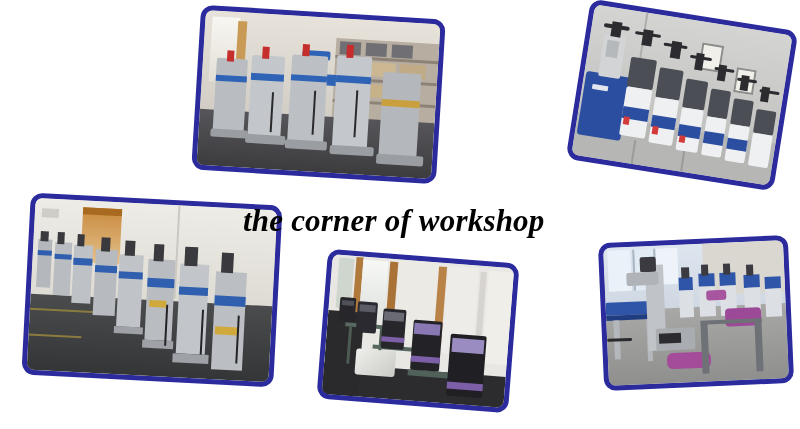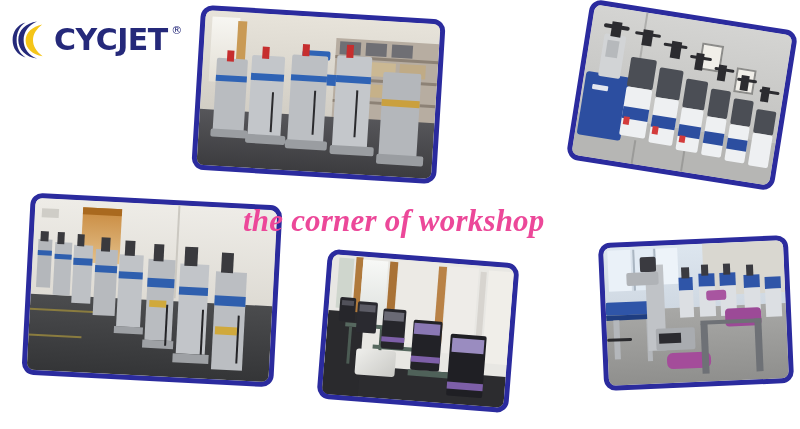--- a/index.html
+++ b/index.html
@@ -87,43 +87,20 @@
     line-height: 1;
     white-space: nowrap;
     letter-spacing: 0.2px;
   }
 </style>
 </head>
 <body>
 
 <div id="stage">
 
-  <div class="logo">
-    <span class="logo-mark">
-      <svg width="46" height="40" viewBox="0 0 46 40" aria-hidden="true">
-
-        <path d="M13.5 2.6 C5.2 5.0 0.6 12.0 0.6 20.0 C0.6 28.0 5.2 35.0 13.5 37.4
-                 C7.6 33.6 4.6 27.3 4.6 20.0 C4.6 12.7 7.6 6.4 13.5 2.6 Z" fill="#25297a"></path>
-
-        <path d="M25.0 1.4 C13.8 2.9 6.3 10.3 6.3 20.0 C6.3 29.7 13.8 37.1 25.0 38.6
-                 C16.6 35.2 11.6 28.4 11.6 20.0 C11.6 11.6 16.6 4.8 25.0 1.4 Z" fill="#25297a"></path>
-
-        <path d="M30.2 4.6 C20.3 6.6 13.6 12.9 13.6 20.6 C13.6 28.6 20.6 34.9 30.6 36.3
-                 C24.2 31.0 21.0 25.8 21.0 20.2 C21.0 14.3 24.3 9.2 30.2 4.6 Z" fill="#f5c518"></path>
-
-        <path d="M35.0 3.0 C29.0 6.7 25.8 13.0 25.8 20.2 C25.8 27.4 29.0 33.6 35.0 37.3
-                 C30.6 37.3 27.0 37.3 27.0 37.3 C21.6 33.3 18.6 27.2 18.6 20.2
-                 C18.6 13.2 21.6 7.0 27.0 3.0 Z" fill="#25297a" opacity="0"></path>
-      </svg>
-    </span>
-    <span class="logo-text" style="color:#25297a">
-      <span>CYCJET</span>
-      <sup class="logo-reg">®</sup>
-    </span>
-  </div>
 
   <div class="photo" style="left:196px; top:12px; width:245px; height:165px;
               transform:rotate(3.5deg); border-width:5px; border-color:#2b2b9e;">
     <div class="scene">
 
       <div style="position:absolute;left:0;top:0;width:100%;height:64%;
                   background:linear-gradient(180deg,#e7e3da 0%,#d2cec5 100%);"></div>
 
       <div style="position:absolute;left:3%;top:4%;width:12%;height:42%;
                   background:linear-gradient(180deg,#f7f6f2,#e3dfd5);"></div>
@@ -400,15 +377,15 @@
       <div style="position:absolute;left:66%;top:48%;width:20%;height:13%;background:#9c4a97;border-radius:4px;"></div>
       <div style="position:absolute;left:56%;top:34%;width:11%;height:7%;background:#a855a0;border-radius:3px;"></div>
 
       <div style="position:absolute;left:52%;top:58%;width:4%;height:36%;background:#6e7176;"></div>
       <div style="position:absolute;left:82%;top:56%;width:4%;height:38%;background:#6e7176;"></div>
       <div style="position:absolute;left:52%;top:56%;width:34%;height:3%;background:#6e7176;"></div>
       <div style="position:absolute;left:0%;top:66%;width:14%;height:3px;background:#2a2a2d;border-radius:2px;"></div>
     </div>
   </div>
 
-  <div class="title" style="color:#ec4899">the corner of workshop</div>
+  <div class="title" style="color:#000000">the corner of workshop</div>
 
 </div>
 
 </body></html>

